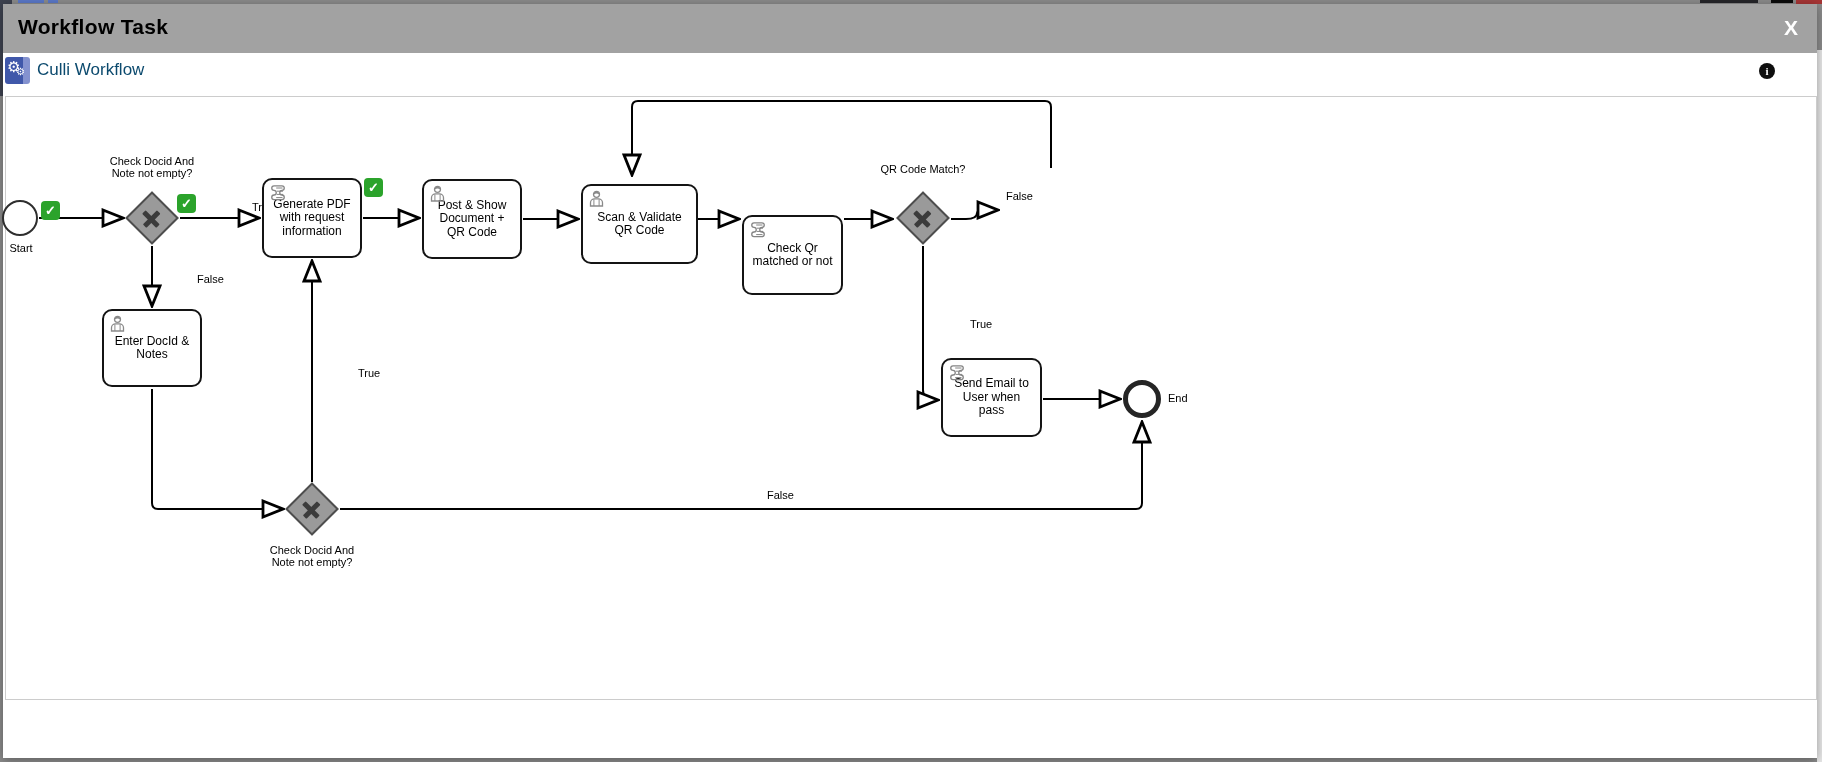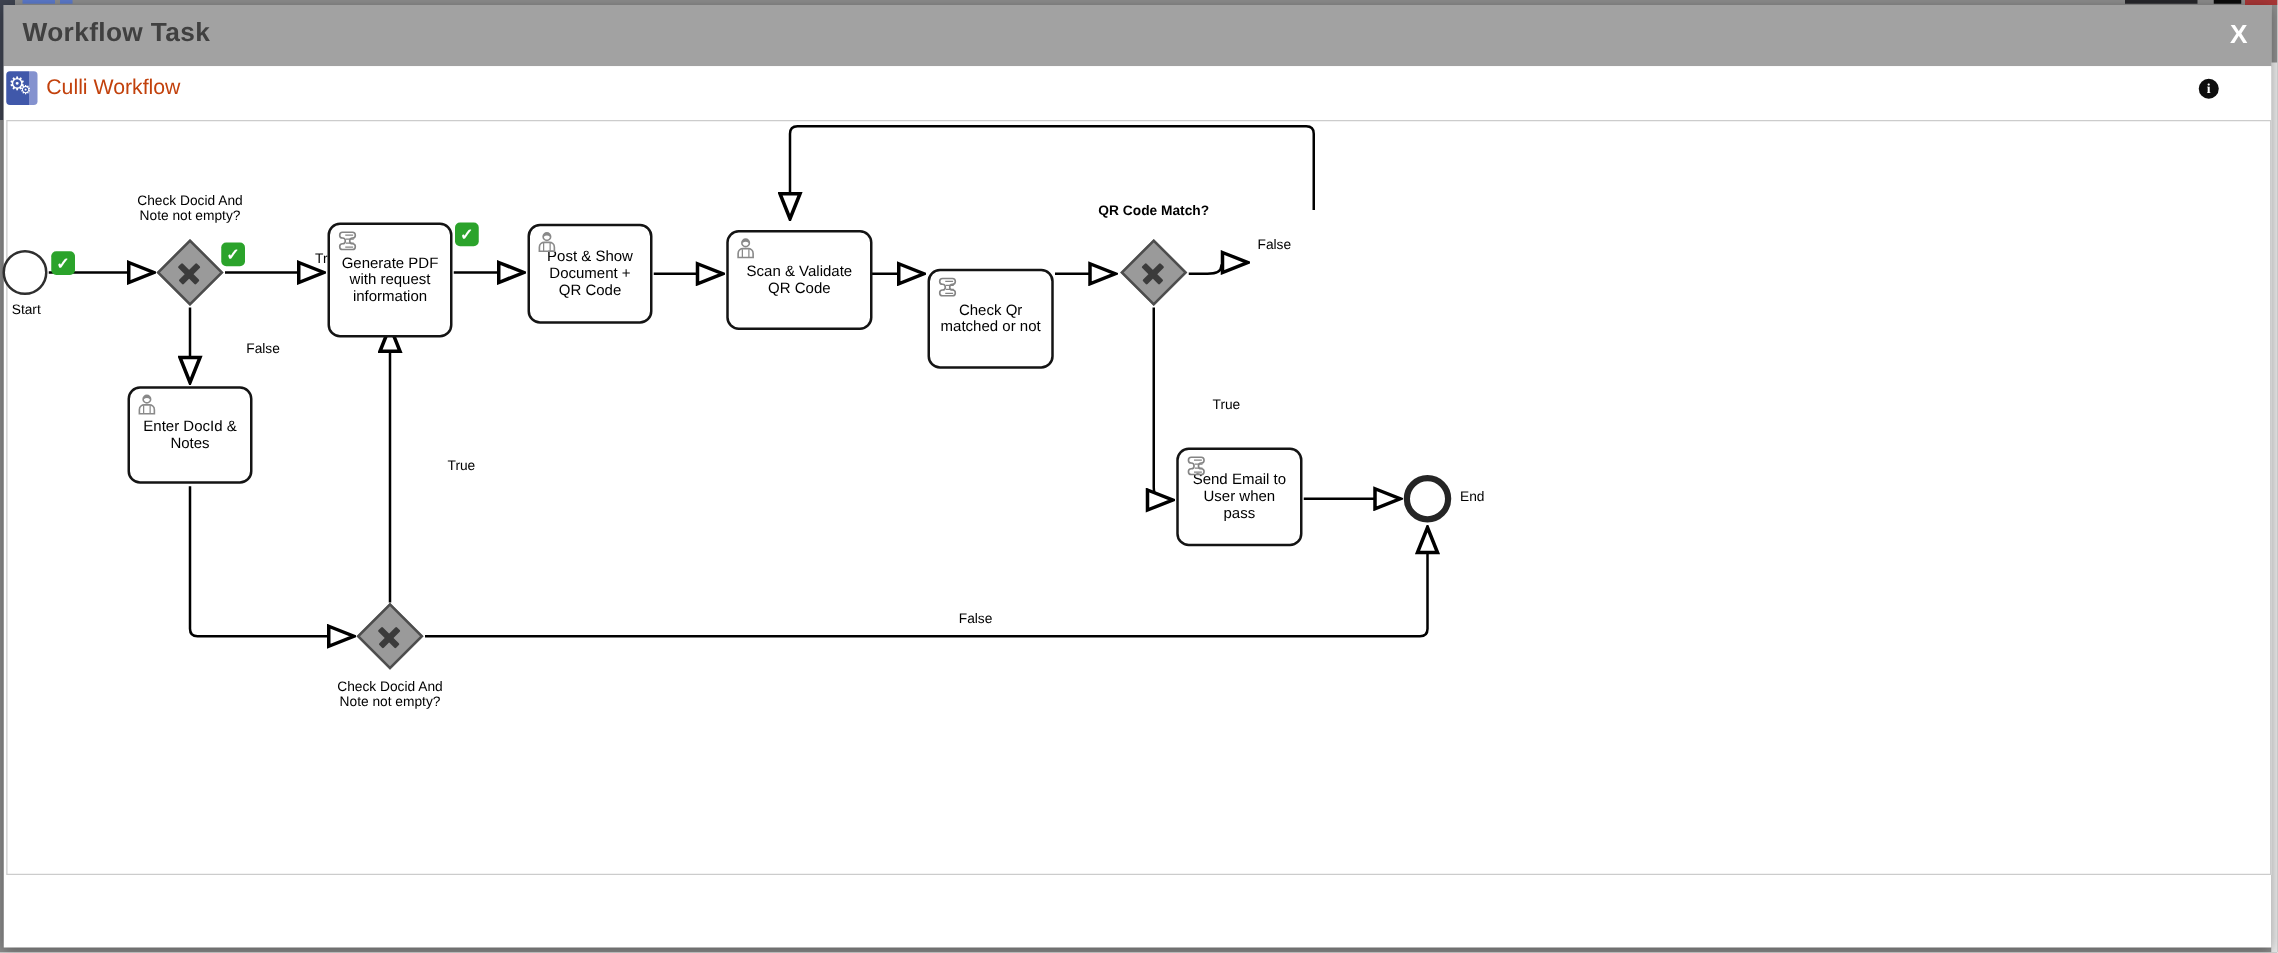--- a/index.html
+++ b/index.html
@@ -12,29 +12,29 @@
   .bm1 { left:18px;  width:26px; background:#5b79c9; height:3px; }
   .bm2 { left:48px;  width:10px; background:#5b79c9; height:3px; }
   .bm3 { left:1700px; width:58px; background:#26262a; height:3px; }
   .bm4 { left:1771px; width:22px; background:#0b0b0b; height:3px; }
   .bm5 { left:1796px; width:26px; background:#a83636; }
   .behind-right  { position:absolute; left:1817px; top:50px; width:5px; height:712px; background:#e8e8e8; }
 
   
   .modal { position:absolute; left:3px; top:4px; width:1814px; height:754px; background:#ffffff; box-shadow:0 2px 10px rgba(0,0,0,.35); }
   .titlebar { position:absolute; left:0; top:0; width:100%; height:49px; background:#a2a2a2; }
-  .modal-title { position:absolute; left:15px; top:11px; color:#404040; font-size:21px; font-weight:bold; letter-spacing:.3px; }
+  .modal-title { position:absolute; left:15px; top:11px; color:#000000; font-size:21px; font-weight:bold; letter-spacing:.3px; }
   .close-btn { position:absolute; right:12px; top:9px; width:28px; height:30px; color:#ffffff; font-size:21px; font-weight:bold; text-align:center; line-height:30px; cursor:pointer; }
 
   .app-header { position:absolute; left:0; top:49px; width:100%; height:43px; background:#ffffff; }
   .app-icon { position:absolute; left:2px; top:4px; width:25px; height:27px; border-radius:3px;
               background:linear-gradient(90deg,#4058aa 72%,#8492cf 72%); color:#ffffff; }
   .gear-big   { position:absolute; left:2px; top:1px;  font-size:15px; }
   .gear-small { position:absolute; left:11px; top:9px; font-size:10px; }
-  .app-name { position:absolute; left:34px; top:7px; font-size:17px; color:#c2410c; }
+  .app-name { position:absolute; left:34px; top:7px; font-size:17px; color:#0c4a6e; }
   .info-btn { position:absolute; right:42px; top:10px; width:16px; height:16px; border-radius:50%;
               background:#0e0e0e; color:#ffffff; font-size:11px; font-weight:bold;
               font-family:"Liberation Serif",serif; text-align:center; line-height:16px; cursor:pointer; }
 
   .diagram-panel { position:absolute; left:2px; top:92px; width:1812px; height:604px;
                    border:1px solid #cccccc; background:#ffffff; }
 
   
   .edges-layer { position:absolute; left:0; top:0; width:1822px; height:762px; z-index:2; pointer-events:none; }
   .nodes-layer { position:absolute; left:0; top:0; width:1822px; height:762px; z-index:3; pointer-events:none; }
@@ -135,32 +135,32 @@
     <span class="gw-bar-h"></span>
     <span class="gw-bar-v"></span>
   </div>
   <div class="gateway" style="left:293px; top:490px;">
     <span class="gw-bar-h"></span>
     <span class="gw-bar-v"></span>
   </div>
 
   <div class="gw-label" style="left:77px; top:156px;">Check Docid And
 Note not empty?</div>
-  <div class="gw-label" style="left:848px; top:164px;font-weight:bold;">QR Code Match?</div>
+  <div class="gw-label" style="left:848px; top:164px;">QR Code Match?</div>
   <div class="gw-label" style="left:237px; top:545px;">Check Docid And
 Note not empty?</div>
 
   <div class="node-label" style="left:209px; top:201px;">True</div>
   <div class="node-label" style="left:154px; top:273px;">False</div>
   <div class="node-label" style="left:963px; top:190px;">False</div>
   <div class="node-label" style="left:927px; top:318px;">True</div>
   <div class="node-label" style="left:315px; top:367px;">True</div>
   <div class="node-label" style="left:724px; top:489px;">False</div>
 
-  <div class="task" style="left:262px; top:178px; width:100px; height:92px;justify-content:center;">
+  <div class="task" style="left:262px; top:178px; width:100px; height:80px;justify-content:center;">
     <svg class="task-icon" viewBox="0 0 20 20" fill="none" stroke="#848484" stroke-width="1.3">
       <path d="M6 2.8 C3 2.8 3 7.4 6 7.4 C9 7.4 9 12 6 12 C3 12 3 16.6 6 16.6 H14 C17 16.6 17 12 14 12 C11 12 11 7.4 14 7.4 C17 7.4 17 2.8 14 2.8 Z"></path>
       <path d="M8.2 5 H14.5 M8.8 8.2 H15 M8.8 11.4 H15 M8.2 14.6 H14.5" stroke-width="1"></path>
     </svg>
     <span>Generate PDF with request information</span>
   </div>
 
   <div class="task" style="left:422px; top:179px; width:100px; height:80px;">
     <svg class="task-icon" viewBox="0 0 20 20" fill="none" stroke="#8a8a8a" stroke-width="1.3">
       <circle cx="9.5" cy="5.3" r="3"></circle>

